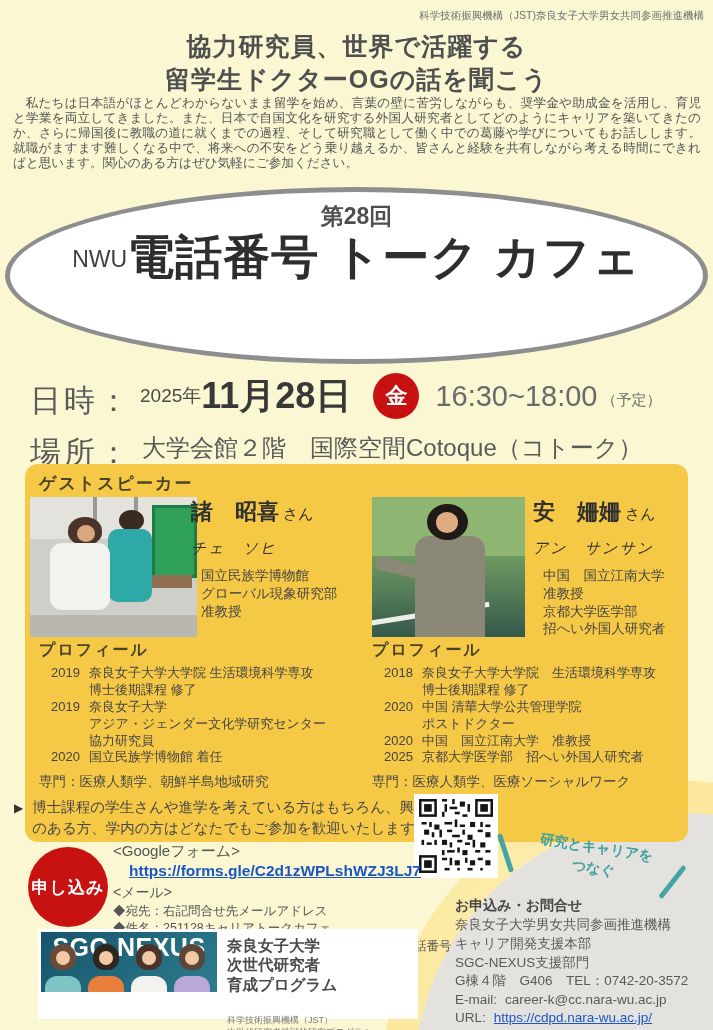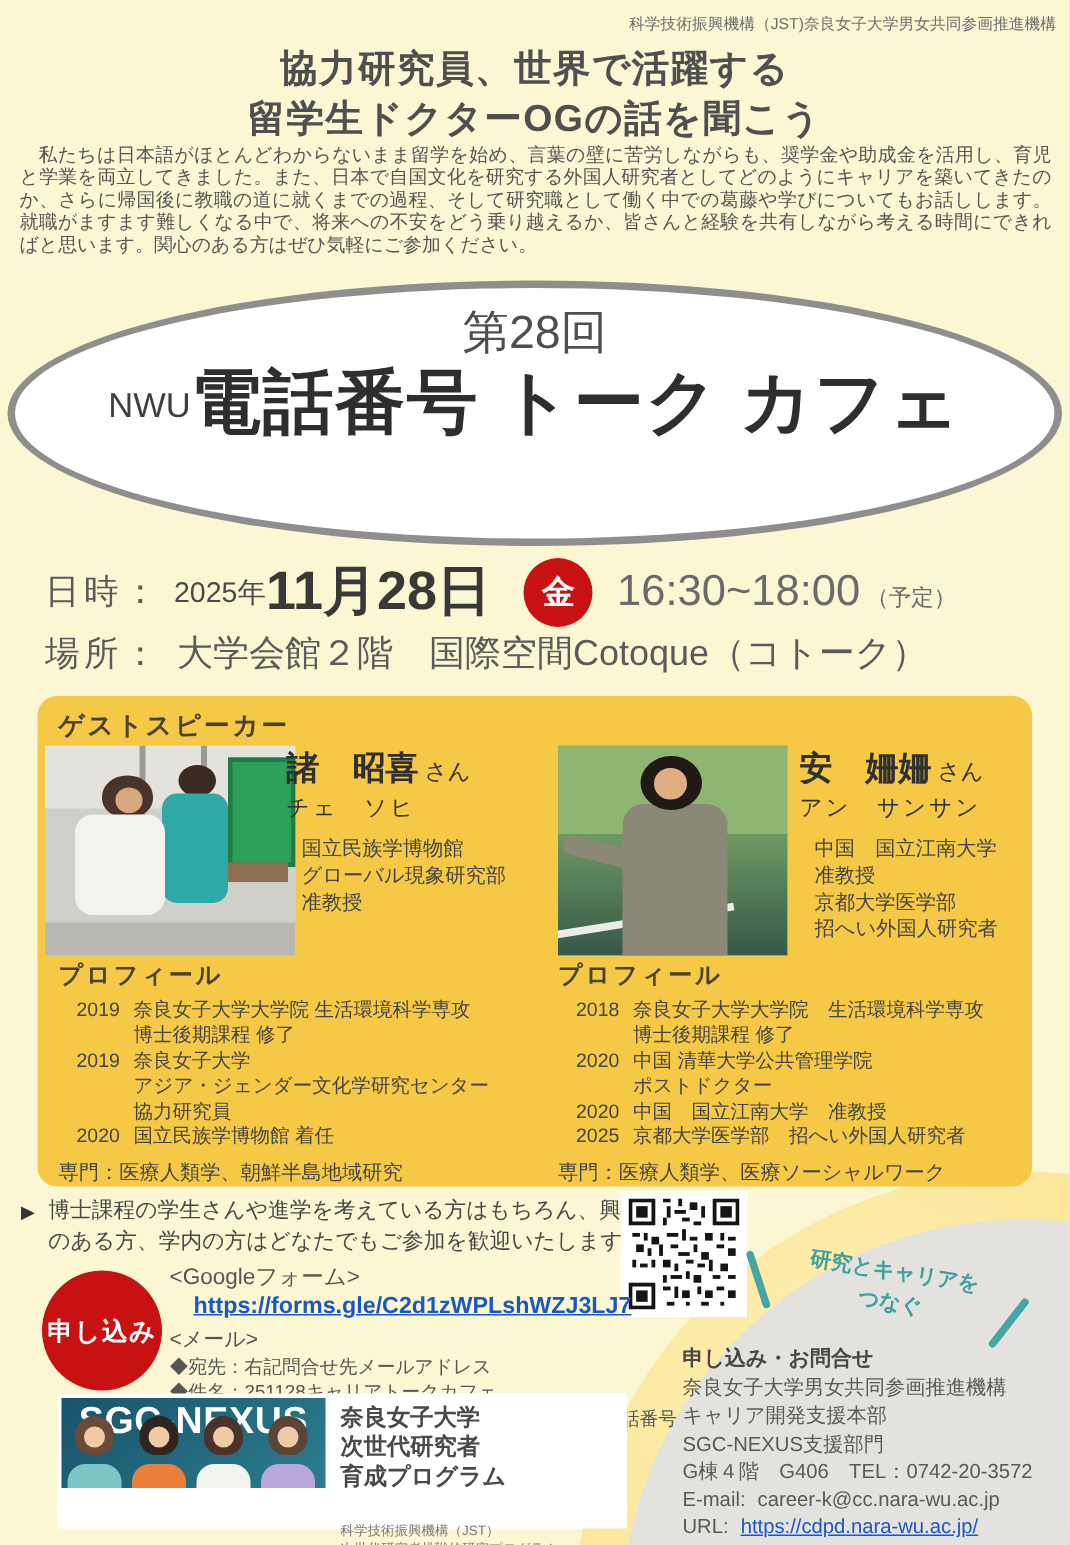--- a/index.html
+++ b/index.html
@@ -11,50 +11,50 @@
   }
   
   .jst-note { position:absolute; top:9px; right:9px; font-size:10.5px; color:#6e6e6e; }
   .main-title { position:absolute; top:30px; left:0; width:100%; text-align:center;
     font-size:25px; font-weight:bold; color:#4f4f4f; line-height:1.32; letter-spacing:1px; }
   .intro { position:absolute; top:96px; left:13px; width:688px; font-size:12.6px;
     line-height:1.2; color:#555; text-align:justify; text-indent:1em; }
   
   .banner { position:absolute; top:187px; left:5px; width:703px; height:177px;
     background:#fff; border:5px solid #8e8e8e; border-radius:50%; text-align:center; }
-  .banner-edition { margin-top:9px; font-size:31px; color:#4f4f4f; }
+  .banner-edition { margin-top:9px; font-size:23px; color:#4f4f4f;font-weight:bold; }
   .banner-title-row { margin-top:0; line-height:1.05; }
   .banner-prefix { font-size:23px; color:#3f3f3f; vertical-align:6px; }
   .banner-main { font-size:47px; font-weight:800; color:#2e2e2e; letter-spacing:1px; }
   .banner-subtitle { margin-top:5px; font-size:23px; font-weight:bold; color:#1f1f1f; }
   
   .schedule { position:absolute; top:370px; left:30px; }
   .sched-row { display:flex; align-items:center; }
-  .sched-label { font-size:23px; color:#5a5a5a; letter-spacing:3px; }
+  .sched-label { font-size:31px; color:#5a5a5a; letter-spacing:3px;margin-top:10px; }
   .sched-year { font-size:19px; color:#4a4a4a; margin-left:8px; }
   .sched-date { font-size:36px; font-weight:bold; color:#383838; }
   .weekday-badge { width:46px; height:46px; border-radius:50%; background:#C81212; color:#fff;
     font-size:22px; font-weight:bold; display:inline-flex; align-items:center; justify-content:center;
     margin:0 16px 0 22px; }
   .sched-time { font-size:29px; color:#6a6a6a; }
   .sched-time-note { font-size:15px; color:#6a6a6a; margin-left:4px; padding-top:8px; }
   .sched-place { font-size:24px; color:#5a5a5a; margin-left:10px; }
   
-  .gold-panel { position:absolute; top:464px; left:25px; width:663px; height:327px;
+  .gold-panel { position:absolute; top:464px; left:25px; width:663px; height:378px;
     background:#F5C845; border-radius:13px; }
   .gp-header { position:absolute; top:8px; left:14px; font-size:17px; font-weight:bold; color:#4a432a; letter-spacing:2px; }
   .photo { position:absolute; top:33px; height:140px; overflow:hidden; }
   .photo-left { left:5px;  width:167px; background:#CFCFC9; }
   .photo-right{ left:347px; width:153px; background:#8FB573; }
   .sp-info { position:absolute; top:33px; }
   .sp-info-left  { left:166px; width:162px; }
   .sp-info-right { left:508px; width:154px; }
   .sp-name { font-size:22px; font-weight:bold; color:#303030; }
   .sp-hon  { font-size:15px; font-weight:normal; color:#303030; margin-left:4px; }
-  .sp-reading { font-size:15px; color:#303030; letter-spacing:2px; margin-top:2px; }
+  .sp-reading { font-size:15px; color:#303030; letter-spacing:2px; margin-top:12px;font-style:italic; }
   .sp-affil { margin:9px 0 0 10px; font-size:13.5px; line-height:1.32; color:#454545; white-space:pre-line; }
   .profile { position:absolute; top:176px; }
   .profile-left  { left:14px;  width:322px; }
   .profile-right { left:347px; width:312px; }
   .profile-header { font-size:16px; font-weight:bold; color:#4a432a; letter-spacing:2px; margin-bottom:4px; }
   .profile-row { display:flex; margin-left:12px; font-size:13px; color:#454545; line-height:1.3; }
   .py { width:38px; flex:0 0 38px; }
   .pt { white-space:pre-line; }
   .specialty { margin-top:7px; font-size:13.5px; color:#454545; }
   
@@ -384,21 +384,21 @@
   </div>
 
   <div class="slog-bar slog-bar1"></div>
   <div class="slogan">
     <div>研究とキャリアを</div>
     <div>つなぐ</div>
   </div>
   <div class="slog-bar slog-bar2"></div>
 
   <div class="contact">
-    <div class="contact-header">申し込み・お問合せ</div>
+    <div class="contact-header">お申込み・お問合せ</div>
     <div>奈良女子大学男女共同参画推進機構</div>
     <div>キャリア開発支援本部</div>
     <div>SGC-NEXUS支援部門</div>
     <div>G棟４階　G406　TEL：0742-20-3572</div>
     <div class="contact-row">
       <span>E-mail:</span>
       <span>career-k@cc.nara-wu.ac.jp</span>
     </div>
     <div class="contact-row">
       <span>URL:</span>

